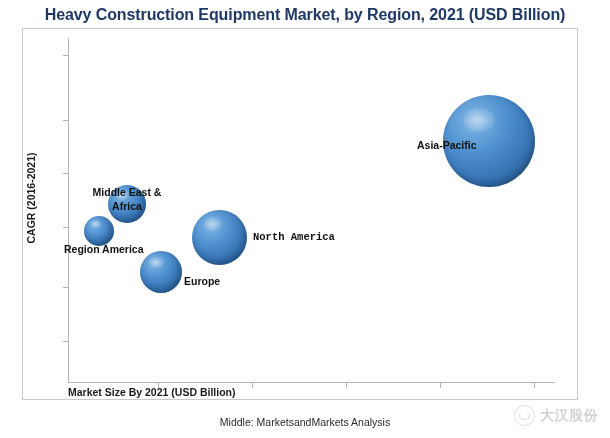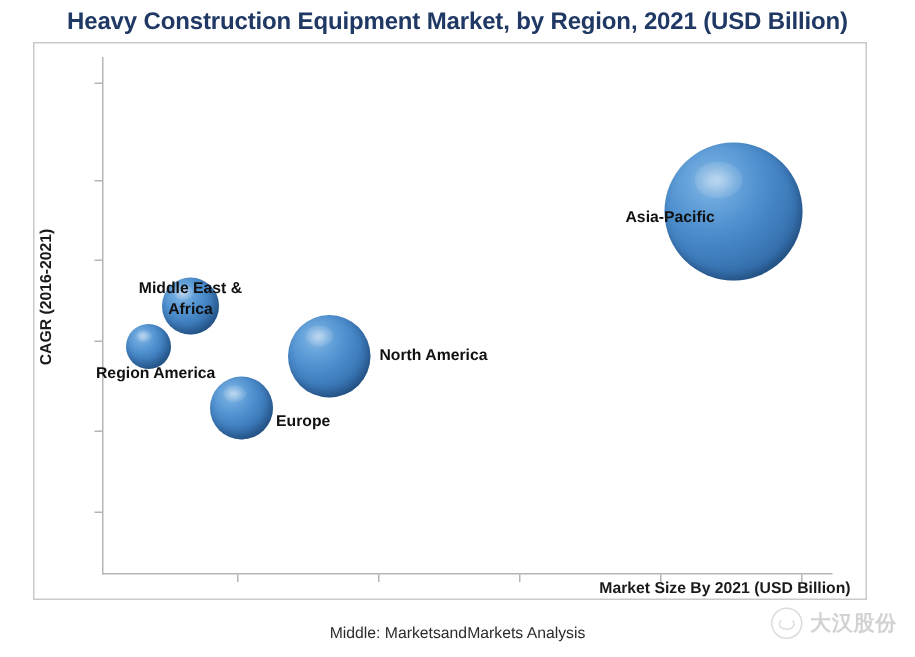--- a/index.html
+++ b/index.html
@@ -82,24 +82,24 @@
     text-align: center;
     transform: rotate(-90deg);
     transform-origin: 50% 50%;
     font-size: 10.5px;
     font-weight: bold;
     color: #1a1a1a;
     white-space: nowrap;
   }
   #x-axis-title {
     position: absolute;
-    left: 80px;
+    left: 68px;
     top: 386px;
     width: 487px;
-    text-align: right;
+    text-align: left;
     font-size: 10.5px;
     font-weight: bold;
     color: #1a1a1a;
   }
 
   
   .bubble {
     position: absolute;
     border-radius: 50%;
     background:
@@ -216,21 +216,21 @@
 
 <div id="bubbles-layer">
     <div class="bubble" style="width: 30px; height: 30px; left: 84px; top: 216px;"></div>
     <div class="bubble-label" style="left: 64px; top: 242px;">Region America</div>
     <div class="bubble" style="width: 38px; height: 38px; left: 108px; top: 185px;"></div>
     <div class="bubble-label" style="text-align: center; width: 110px; left: 72px; top: 158px; margin-top: 27px;">Middle East &amp;
 Africa</div>
     <div class="bubble" style="width: 42px; height: 42px; left: 140px; top: 251px;"></div>
     <div class="bubble-label" style="left: 184px; top: 274px;">Europe</div>
     <div class="bubble" style="width: 55px; height: 55px; left: 191.5px; top: 209.5px;"></div>
-    <div class="bubble-label" style="left: 253px; top: 230px;">North America</div>
+    <div class="bubble-label" style="left: 253px; top: 230px; font-family: Liberation Mono, monospace;">North America</div>
     <div class="bubble" style="width: 92px; height: 92px; left: 443px; top: 95px;"></div>
     <div class="bubble-label" style="left: 373px; top: 138px; margin-left: 44px;">Asia-Pacific</div>
   </div>
 
 <div id="source-text">Middle: MarketsandMarkets Analysis</div>
 
 <div id="watermark">
   <div id="watermark-mark"></div>
   <div id="watermark-text">大汉股份</div>
 </div>

